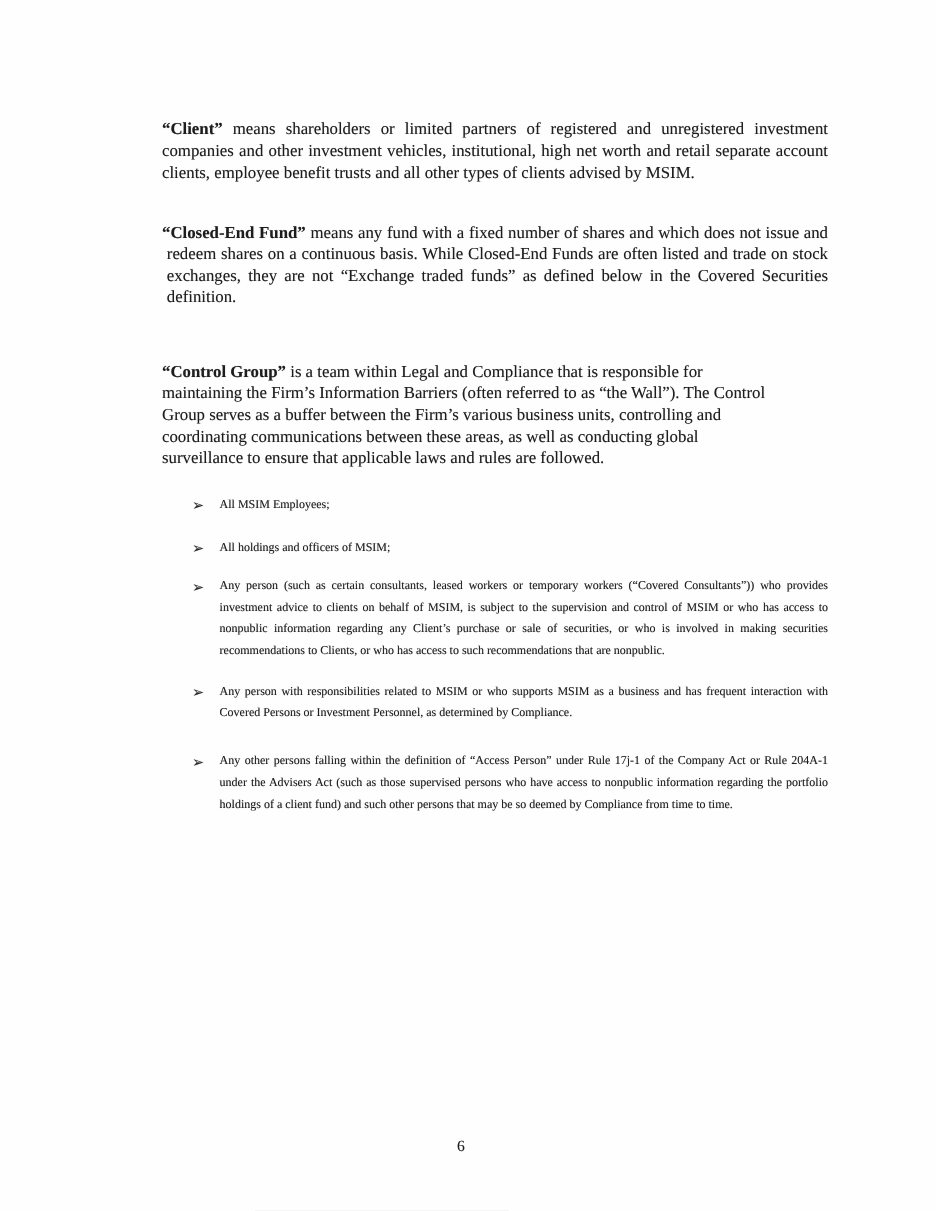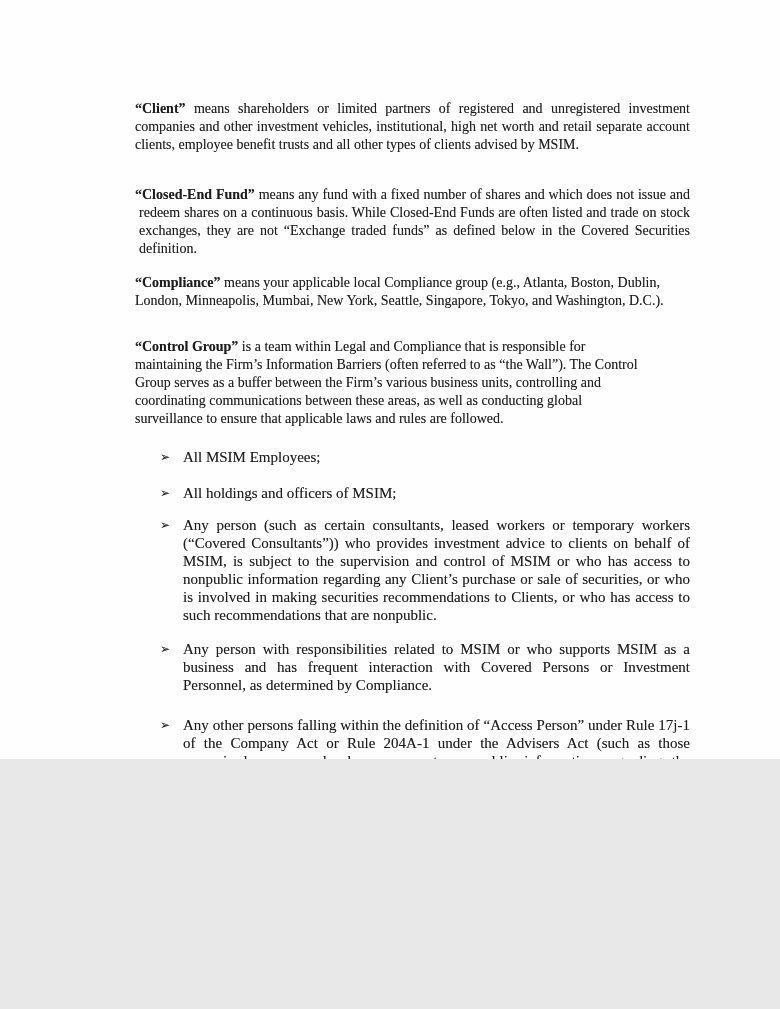--- a/index.html
+++ b/index.html
@@ -1,20 +1,20 @@
 <!DOCTYPE html>
 <html><head>
 <meta charset="utf-8">
 <title>Document</title>
 <style>
   html, body { margin: 0; padding: 0; background: #e8e8e8; }
   .page {
     position: relative;
     width: 780px;
-    height: 759px;
+    height: 1009px;
     background: #fefefe;
     font-family: "Liberation Serif", serif;
     color: #1d1d1d;
     text-shadow: 0 0 0.6px rgba(40,40,40,0.45);
     overflow: hidden;
   }
   .content {
     position: absolute;
     left: 135px;
     top: 100px;
@@ -25,21 +25,21 @@
     font-size: 14px;
     line-height: 18px;
   }
   .justify { text-align: justify; }
   .term { font-weight: bold; }
   .hang { padding-left: 4px; text-indent: -4px; }
   .narrow { width: 515px; }
 
   .p-closed-end   { margin-top: 32px; }
   .p-compliance   { margin-top: 16px; }
-  .p-control      { margin-top: 28px; }
+  .p-control      { margin-top: 44px; }
   .p-consultant   { margin-top: 18px; }
   .p-persons      { margin-top: 10px; }
 
   ul.bullets { list-style: none; margin: 0; padding: 0; }
   li.bullet { display: flex; align-items: flex-start; }
   .b1 { margin-top: 20px; }
   .b2 { margin-top: 18px; }
   .b3 { margin-top: 14px; }
   .b4 { margin-top: 16px; }
   .b5 { margin-top: 22px; }
@@ -47,21 +47,21 @@
     flex: 0 0 23px;
     width: 23px;
     margin-left: 25px;
     font-family: "DejaVu Sans", sans-serif;
     font-size: 12px;
     line-height: 18px;
     color: #2a2a2a;
   }
   .btext {
     flex: 1;
-    font-size: 15px;
+    font-size: 10px;
     line-height: 18px;
   }
   .footer {
     position: absolute;
     top: 947px;
     left: 0;
     width: 768px;
     text-align: center;
     font-size: 13px;
     line-height: 15px;
@@ -70,21 +70,20 @@
 </head>
 <body>
 
 <div class="page">
   <div class="content">
 
     <p class="para justify p-client"><span class="term">“Client”</span><span> means shareholders or limited partners of registered and unregistered investment companies and other investment vehicles, institutional, high net worth and retail separate account clients, employee benefit trusts and all other types of clients advised by MSIM.</span></p>
 
     <p class="para justify hang p-closed-end"><span class="term">“Closed-End Fund”</span><span> means any fund with a fixed number of shares and which does not issue and redeem shares on a continuous basis. While Closed-End Funds are often listed and trade on stock exchanges, they are not “Exchange traded funds” as defined below in the Covered Securities definition.</span></p>
 
-    <p class="para p-compliance"><span class="term">“Compliance”</span><span> means your applicable local Compliance group (e.g., Atlanta, Boston, Dublin, London, Minneapolis, Mumbai, New York, Seattle, Singapore, Tokyo, and Washington, D.C.).</span></p>
 
     <p class="para narrow p-control"><span class="term">“Control Group”</span><span> is a team within Legal and Compliance that is responsible for maintaining the Firm’s Information Barriers (often referred to as “the Wall”). The Control Group serves as a buffer between the Firm’s various business units, controlling and coordinating communications between these areas, as well as conducting global surveillance to ensure that applicable laws and rules are followed.</span></p>
 
 
 
     <ul class="bullets">
       <li class="bullet b1">
         <span class="marker">➢</span>
         <span class="btext">All MSIM Employees;</span>
       </li>

